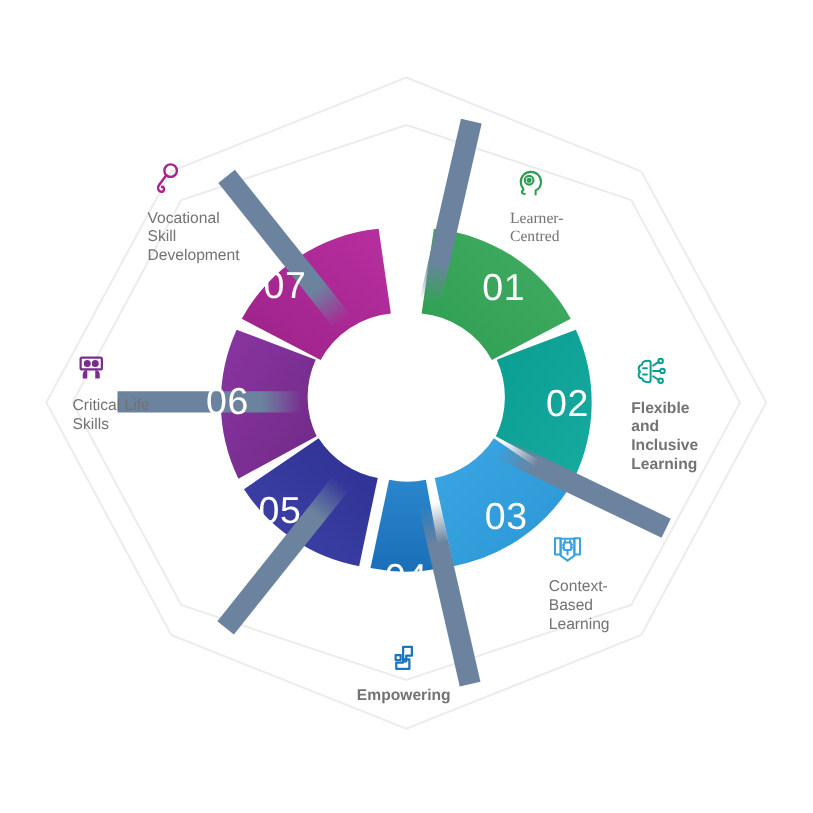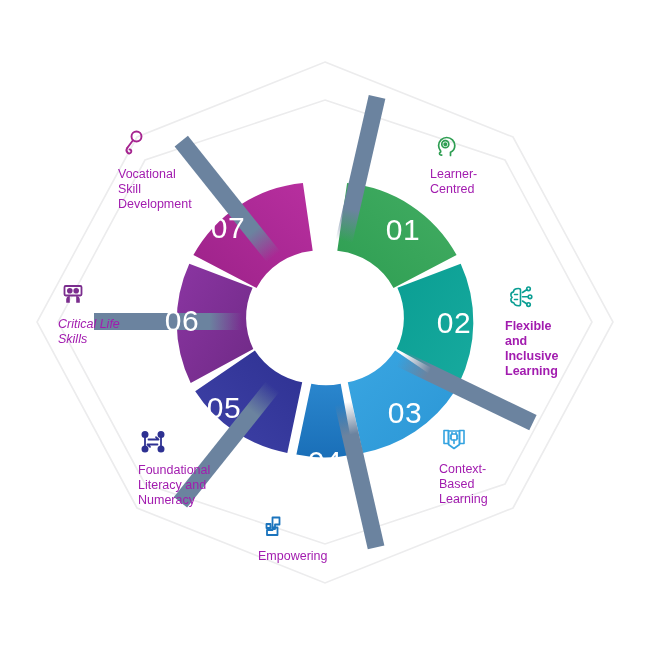--- a/index.html
+++ b/index.html
@@ -18,35 +18,35 @@
   #wheel-svg {
     position: absolute;
     left: 0;
     top: 0;
     width: 650px;
     height: 650px;
   }
   .label-block {
     position: absolute;
     width: 120px;
-    color: #a21caf;
+    color: #737373;
     font-size: 12.5px;
     line-height: 15px;
     font-family: "Liberation Sans", sans-serif;
   }
   .label-icon {
     display: block;
     margin-bottom: 3px;
   }
   .label-text {
     display: block;
     white-space: pre-line;
   }
   .la-left  { text-align: left; }
-  .la-center{ text-align: left; }
+  .la-center{ text-align: center; font-weight: bold; }
   .la-center .label-icon { margin-left: auto; margin-right: auto; }
   .seg-num {
     font-size: 30px;
     fill: #ffffff;
     font-family: "Liberation Sans", sans-serif;
     letter-spacing: 0.5px;
   }
 </style>
 </head>
 <body>
@@ -118,21 +118,21 @@
       <text class="seg-num" x="403" y="240" text-anchor="middle">01</text>
       <text class="seg-num" x="454" y="333" text-anchor="middle">02</text>
       <text class="seg-num" x="405" y="423" text-anchor="middle">03</text>
       <text class="seg-num" x="325" y="472" text-anchor="middle">04</text>
       <text class="seg-num" x="224" y="418" text-anchor="middle">05</text>
       <text class="seg-num" x="182" y="331" text-anchor="middle">06</text>
       <text class="seg-num" x="228" y="238" text-anchor="middle">07</text>
     </g>
   </svg>
 
-  <div class="label-block la-left" style="left:430px; top:130px;">
+  <div class="label-block la-left" style="left:408px; top:130px;font-family:Liberation Serif, serif;">
     <span class="label-icon">
       <svg width="30" height="30" viewBox="0 0 30 30" fill="none" stroke="#2e9e52" stroke-width="1.7" stroke-linecap="round" stroke-linejoin="round">
         <path d="M20.5 25.5 v-3.2 c2.6-1.1 4.3-3.7 4.3-6.7 0-4.5-3.6-8.1-8.1-8.1 -4.5 0-8.1 3.6-8.1 8.1 0 1.9 .7 3.6 1.8 5 .5 .6 .4 1.6-.3 2 -.9 .5-.8 1.9 .3 2.2 l1.3 .3"></path>
         <circle cx="15.3" cy="14.2" r="3.5"></circle>
         <circle cx="15.3" cy="14.2" r="1.2" fill="#2e9e52"></circle>
       </svg>
     </span>
     <span class="label-text">Learner-
 Centred</span>
   </div>
@@ -175,37 +175,22 @@
     <span class="label-icon">
       <svg width="30" height="30" viewBox="0 0 30 30" fill="none" stroke="#1b74bd" stroke-width="1.8" stroke-linecap="round" stroke-linejoin="round">
         <path d="M14.5 5.5 h7 v7 h-4.5 v4.5 h-2.5 z"></path>
         <path d="M8.5 12 h4 v4 h-4 z"></path>
         <path d="M9 18 h5.5 v-2.5 h5 v7.5 h-10.5 z"></path>
       </svg>
     </span>
     <span class="label-text">Empowering</span>
   </div>
 
-  <div class="label-block la-left" style="left:138px; top:428px; width:110px;">
-    <span class="label-icon">
-      <svg width="32" height="28" viewBox="0 0 32 28" fill="none" stroke="#2e3192" stroke-width="1.8" stroke-linecap="round" stroke-linejoin="round">
-        <circle cx="7" cy="6.5" r="2.6" fill="#2e3192"></circle>
-        <circle cx="7" cy="21" r="2.6" fill="#2e3192"></circle>
-        <circle cx="23" cy="6.5" r="2.6" fill="#2e3192"></circle>
-        <circle cx="23" cy="21" r="2.6" fill="#2e3192"></circle>
-        <path d="M7 9.5 v8.5 M23 9.5 v8.5"></path>
-        <path d="M10.5 11.5 h10 l-2.5-2.4 M19.5 16.5 h-10 l2.5 2.4"></path>
-      </svg>
-    </span>
-    <span class="label-text">Foundational
-Literacy and
-Numeracy</span>
-  </div>
-
-  <div class="label-block la-left" style="left:58px; top:282px; width:100px;font-style:italic;">
+
+  <div class="label-block la-left" style="left:58px; top:282px; width:100px;">
     <span class="label-icon">
       <svg width="30" height="28" viewBox="0 0 30 28" fill="none" stroke="#7b2d8e" stroke-width="1.8" stroke-linecap="round" stroke-linejoin="round">
         <rect x="6.5" y="4" width="17" height="9.5" rx="1.2"></rect>
         <circle cx="11.8" cy="8.8" r="1.9" fill="#7b2d8e"></circle>
         <circle cx="18.2" cy="8.8" r="1.9" fill="#7b2d8e"></circle>
         <path d="M11.8 14 c-2.4 0-3.6 1.6-3.6 3.6 v3.2 h3.6 z" fill="#7b2d8e" stroke="none"></path>
         <path d="M18.2 14 c2.4 0 3.6 1.6 3.6 3.6 v3.2 h-3.6 z" fill="#7b2d8e" stroke="none"></path>
       </svg>
     </span>
     <span class="label-text">Critical Life

